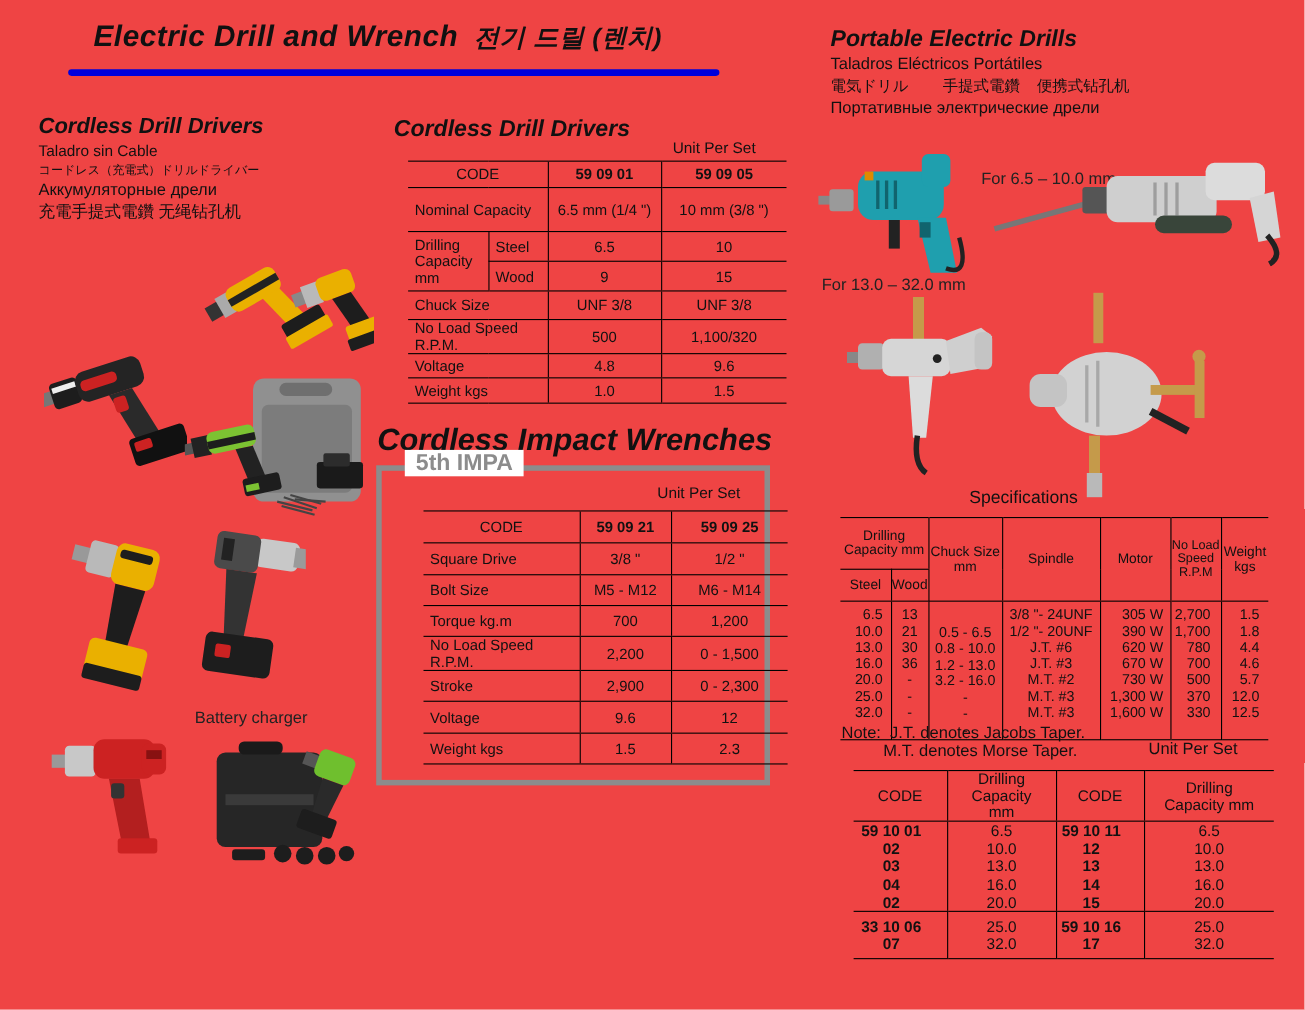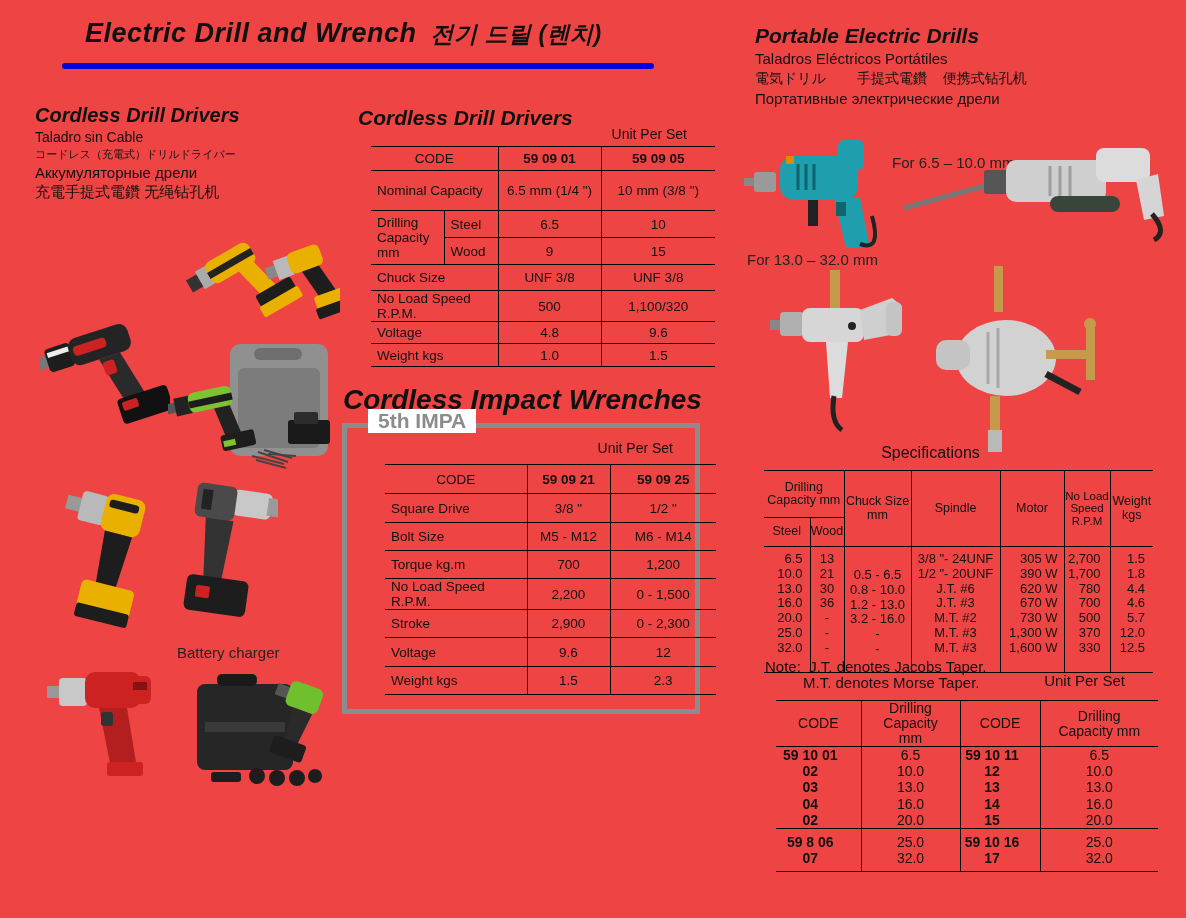--- a/index.html
+++ b/index.html
@@ -501,21 +501,21 @@
       <td class="grp cap vl">
         <div>6.5</div>
             <div>10.0</div>
             <div>13.0</div>
             <div>16.0</div>
             <div>20.0</div>
       </td>
     </tr>
     <tr style="height:43px;">
       <td class="grp code">
-        <div>59 8 06</div>
+        <div>33 10 06</div>
             <div>07</div>
       </td>
       <td class="grp cap vl">
         <div>25.0</div>
             <div>32.0</div>
       </td>
       <td class="grp code vl">
         <div>59 10 16</div>
             <div>17</div>
       </td>

